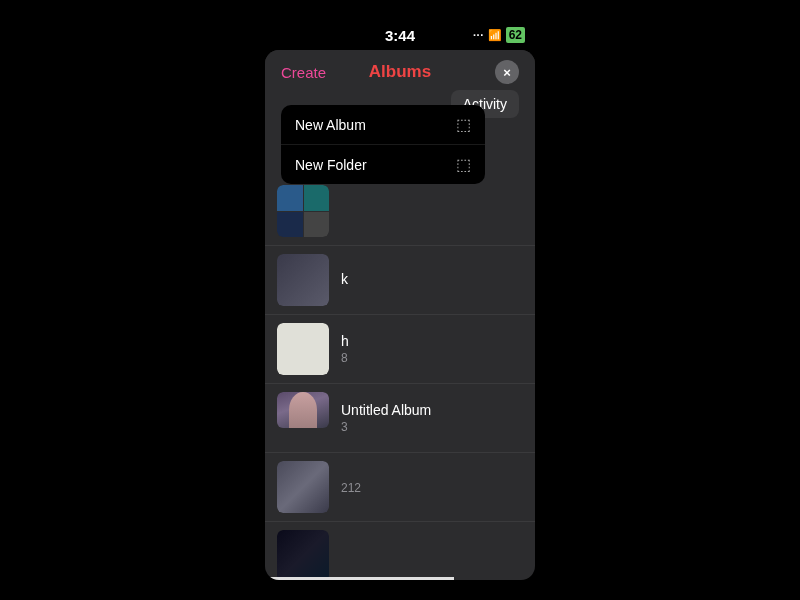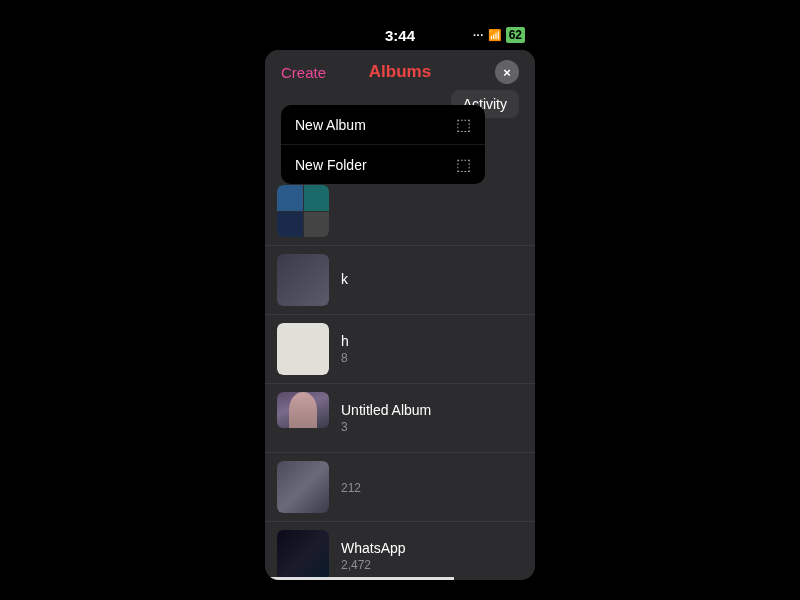--- a/index.html
+++ b/index.html
@@ -316,23 +316,19 @@
         </div>
         <div class="album-info">
           <div class="album-count">212</div>
         </div>
       </div>
 
       <div class="album-item">
         <div class="album-thumb">
           <div class="thumb-dark-phone thumb-img"></div>
         </div>
-        <div class="album-info">
-          <div class="album-name">WhatsApp</div>
-          <div class="album-count">2,472</div>
-        </div>
       </div>
 
     </div>
 
     <div class="capcut-progress"></div>
   </div>
 </div>
 
 </body></html>

